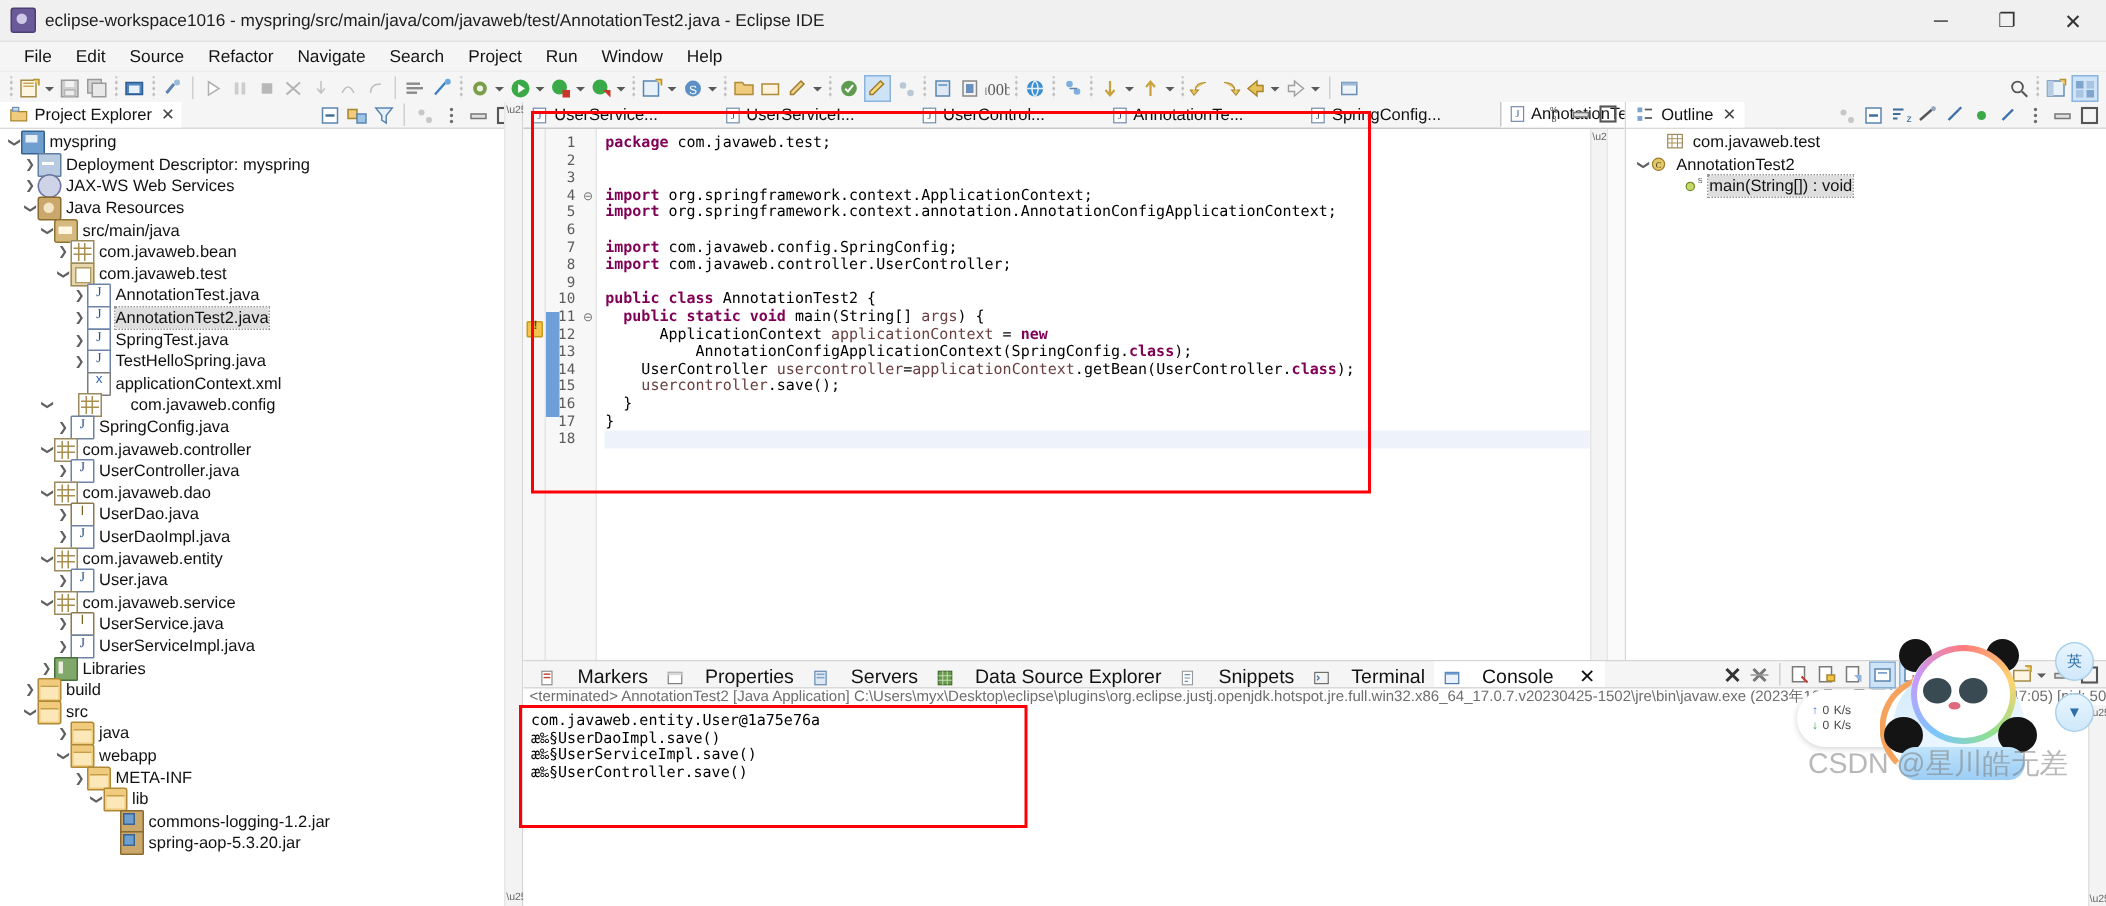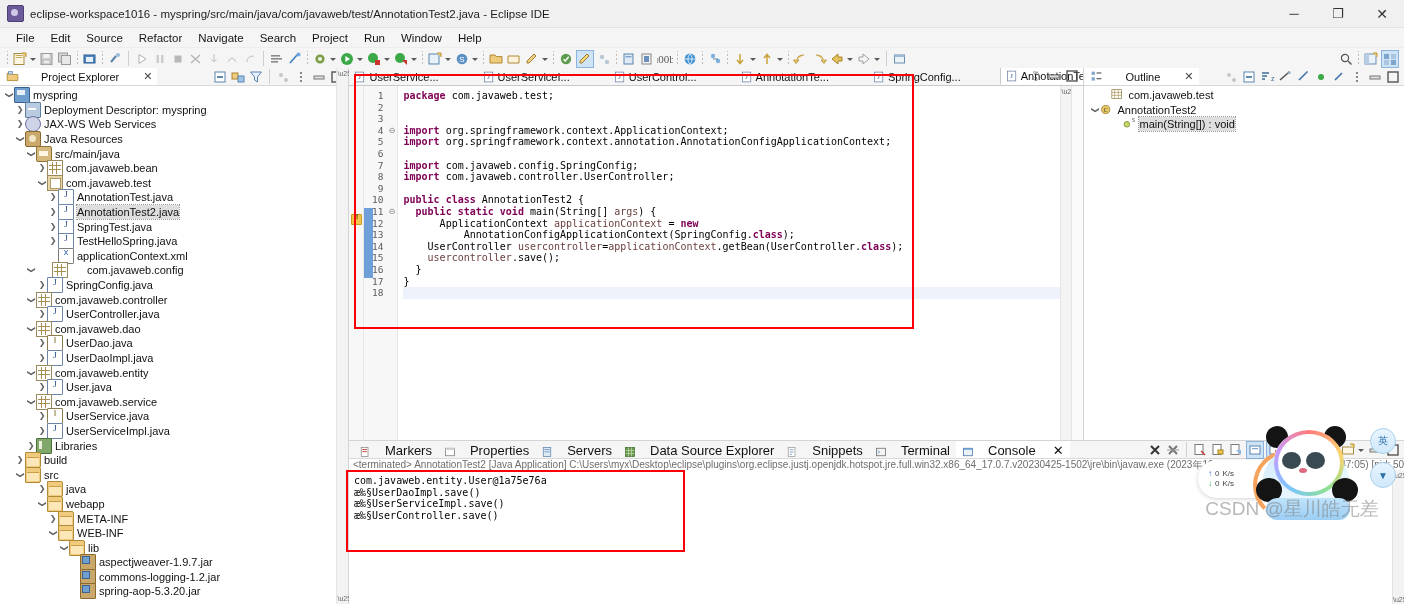--- a/index.html
+++ b/index.html
@@ -45,21 +45,21 @@
   
   .g{display:block;width:16px;height:16px;line-height:16px;text-align:center;font-size:11px;}
 
   
   .main{position:absolute;left:0;top:68px;width:1404px;height:536px;display:flex;}
 
   
   .panel{background:#ffffff;display:flex;flex-direction:column;position:relative;}
   .panel-tabbar{height:17px;background:#f5f5f5;display:flex;align-items:center;
                 border-bottom:1px solid #d9d9d9;position:relative;}
-  .panel-tab{display:flex;align-items:center;gap:21px;padding:0 5px;height:17px;font-size:11px;
+  .panel-tab{display:flex;align-items:center;gap:3px;padding:0 5px;height:17px;font-size:11px;
              color:#111;background:#ffffff;}
   .panel-tab .x{font-size:11px;color:#444;margin-left:3px;}
   .panel-tools{position:absolute;right:2px;display:flex;align-items:center;}
 
   
   #project-explorer{width:349px;border-right:1px solid #d4d4d4;}
   .tree{flex:1;overflow:hidden;position:relative;background:#fff;padding-top:2px;}
   .trow{display:flex;align-items:center;height:14.6px;white-space:nowrap;font-size:11px;color:#111;}
   .trow .arrow{width:10px;height:14px;flex:none;position:relative;color:#606060;font-size:8px;
                text-align:center;line-height:14px;}
@@ -713,34 +713,24 @@
           <div class="trow" style="padding-left: 37px;">
             <span class="arrow" style="transform: rotate(90deg);">❯</span>
             <span class="ti i-fold"></span>
             <span class="tl">webapp</span>
           </div>
           <div class="trow" style="padding-left: 48px;">
             <span class="arrow">❯</span>
             <span class="ti i-fold"></span>
             <span class="tl">META-INF</span>
           </div>
-          <div class="trow" style="padding-left: 48px;">
-            <span class="arrow" style="transform: rotate(90deg);">❯</span>
-            <span class="ti i-fold"></span>
-            <span class="tl">WEB-INF</span>
-          </div>
           <div class="trow" style="padding-left: 59px;">
             <span class="arrow" style="transform: rotate(90deg);">❯</span>
             <span class="ti i-fold"></span>
             <span class="tl">lib</span>
-          </div>
-          <div class="trow" style="padding-left: 70px;">
-            <span class="arrow"></span>
-            <span class="ti i-jar"></span>
-            <span class="tl">aspectjweaver-1.9.7.jar</span>
           </div>
           <div class="trow" style="padding-left: 70px;">
             <span class="arrow"></span>
             <span class="ti i-jar"></span>
             <span class="tl">commons-logging-1.2.jar</span>
           </div>
           <div class="trow" style="padding-left: 70px;">
             <span class="arrow"></span>
             <span class="ti i-jar"></span>
             <span class="tl">spring-aop-5.3.20.jar</span>

